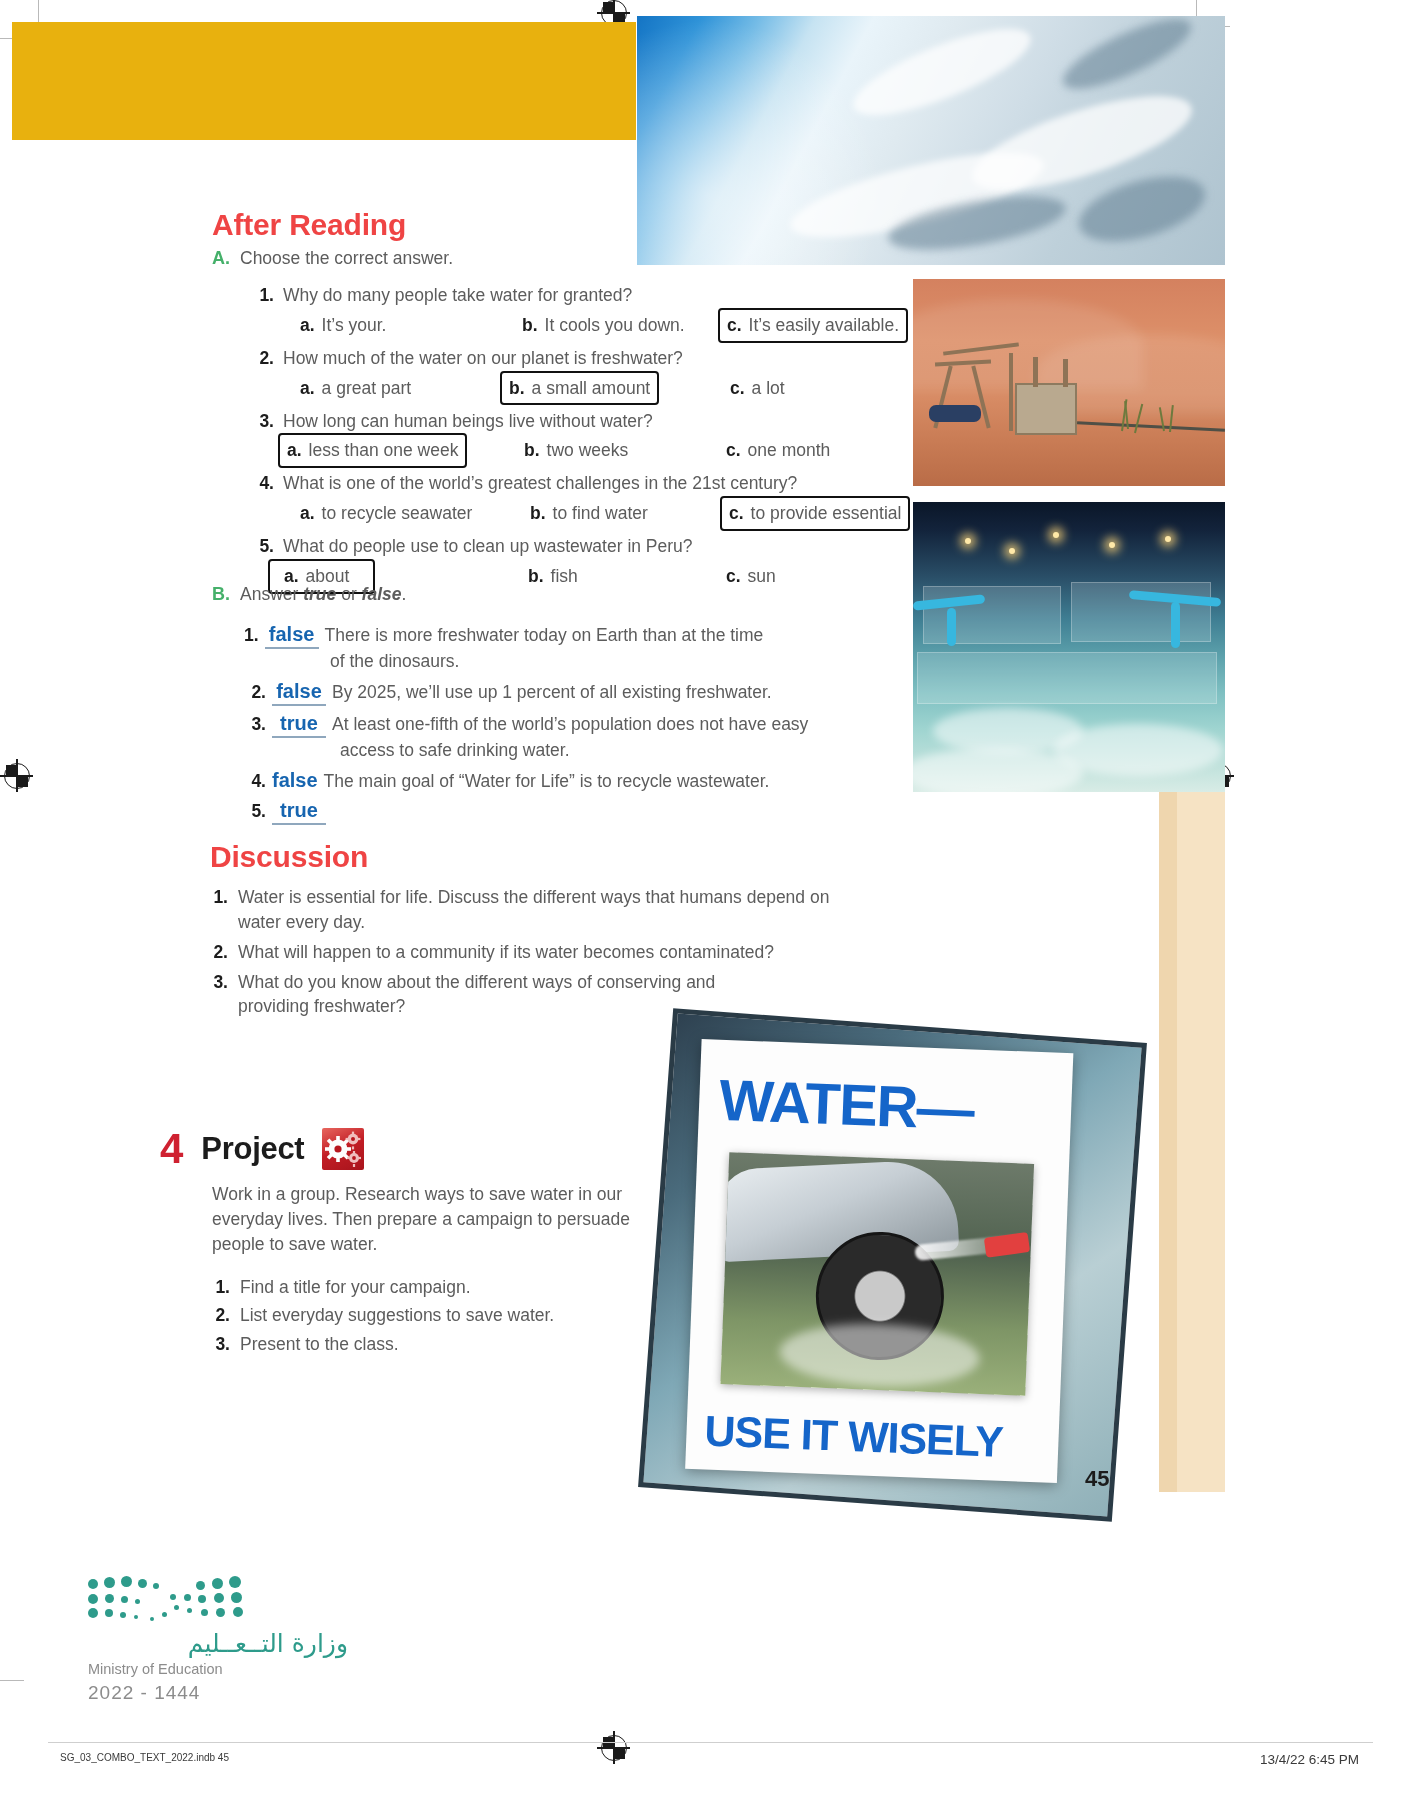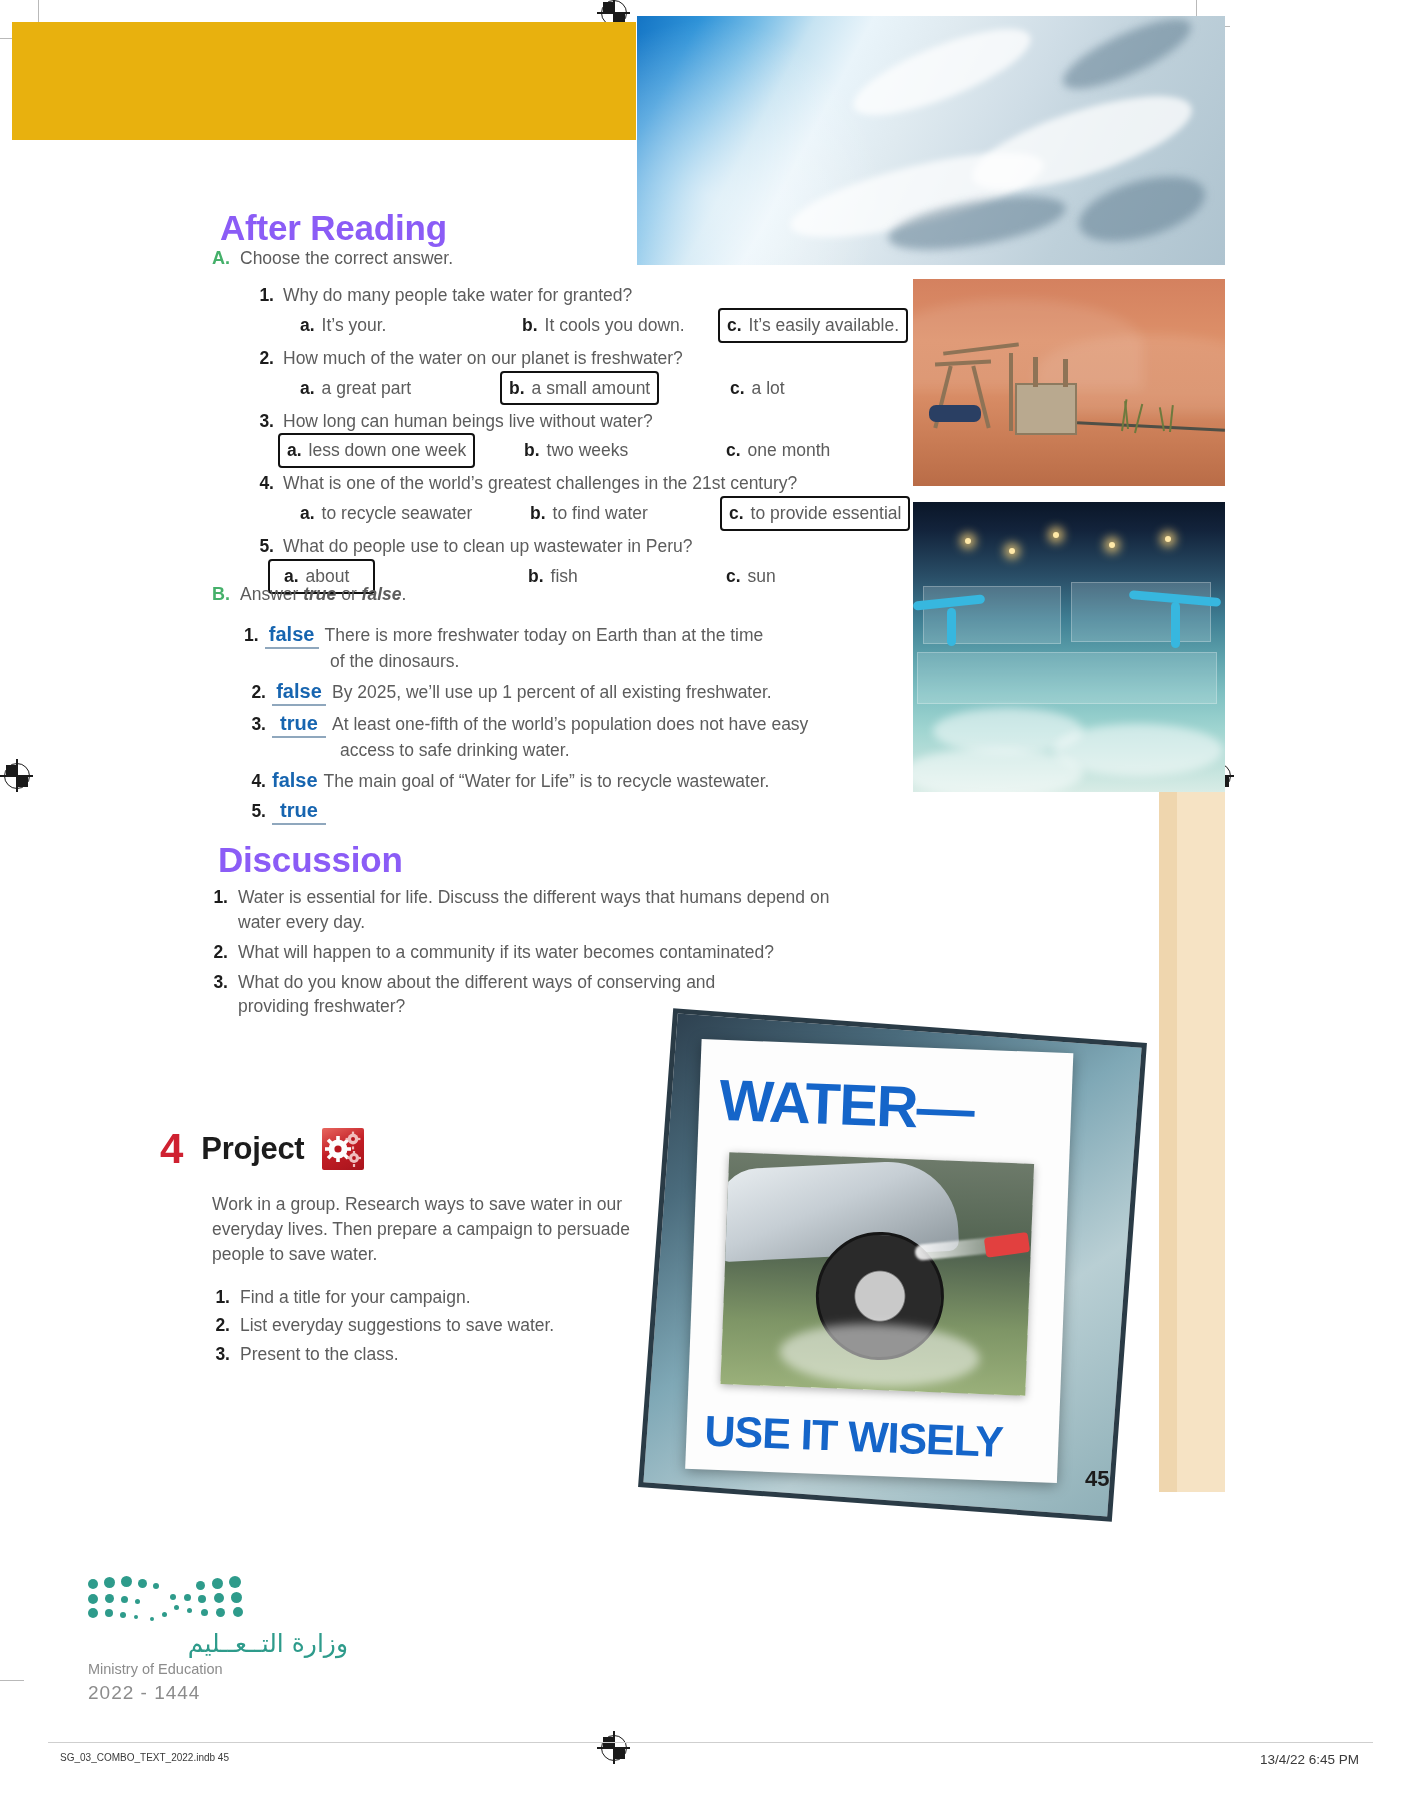--- a/index.html
+++ b/index.html
@@ -157,25 +157,24 @@
   .beige-strip2 {
     position: absolute;
     left: 1159px; top: 792px;
     width: 18px; height: 700px;
     background: #efd6ae;
   }
 
   
   .h-green {
     position: absolute;
-    color: #8b5cf6;
-    font-weight: bold;
-    font-size: 35px;
+    color: #ef4444;
+    font-weight: bold;
+    font-size: 30px;
     letter-spacing: -0.2px;
-    margin-left: 8px;
   }
 
   .letter-label {
     color: #45b06a;
     font-weight: bold;
     font-size: 18px;
   }
 
   
   .body-txt {
@@ -253,21 +252,21 @@
     font-size: 31px;
     letter-spacing: -0.3px;
   }
   .gear-badge {
     width: 42px; height: 42px;
     background: linear-gradient(155deg, #e8675f 0%, #c21d25 48%, #a8141c 100%);
     border-radius: 2px;
     position: relative;
     display: inline-block;
   }
-  .proj-body { margin-left: 52px; margin-top: 22px; width: 440px; }
+  .proj-body { margin-left: 52px; margin-top: 12px; width: 440px; }
   .proj-list { margin-left: 52px; margin-top: 18px; }
   .p-line { display: flex; gap: 10px; align-items: baseline; margin-top: 4px; }
   .p-line .num { min-width: 18px; text-align: right; }
 
   
   #moe { position: absolute; left: 88px; top: 1575px; width: 260px; }
   .moe-dots { position: relative; width: 170px; height: 48px; }
   .moe-dots i { position: absolute; border-radius: 50%; background: #2e9b8b; display: block; }
   .moe-ar {
     color: #2e9b8b;
@@ -527,21 +526,21 @@
     </div>
 
     <div class="q-block" style="margin-top:6px;margin-left:42px;">
       <div class="q-line">
         <span class="num">3.</span>
         <span class="body-txt">How long can human beings live without water?</span>
       </div>
       <div class="opt-row">
         <span class="opt boxed" style="left:24px;top:-2px;">
           <span class="opt-letter">a.</span>
-          <span class="body-txt">less down one week</span>
+          <span class="body-txt">less than one week</span>
         </span>
         <span class="opt" style="left:264px;top:0;">
           <span class="opt-letter">b.</span>
           <span class="body-txt">two weeks</span>
         </span>
         <span class="opt" style="left:466px;top:0;">
           <span class="opt-letter">c.</span>
           <span class="body-txt">one month</span>
         </span>
       </div>

